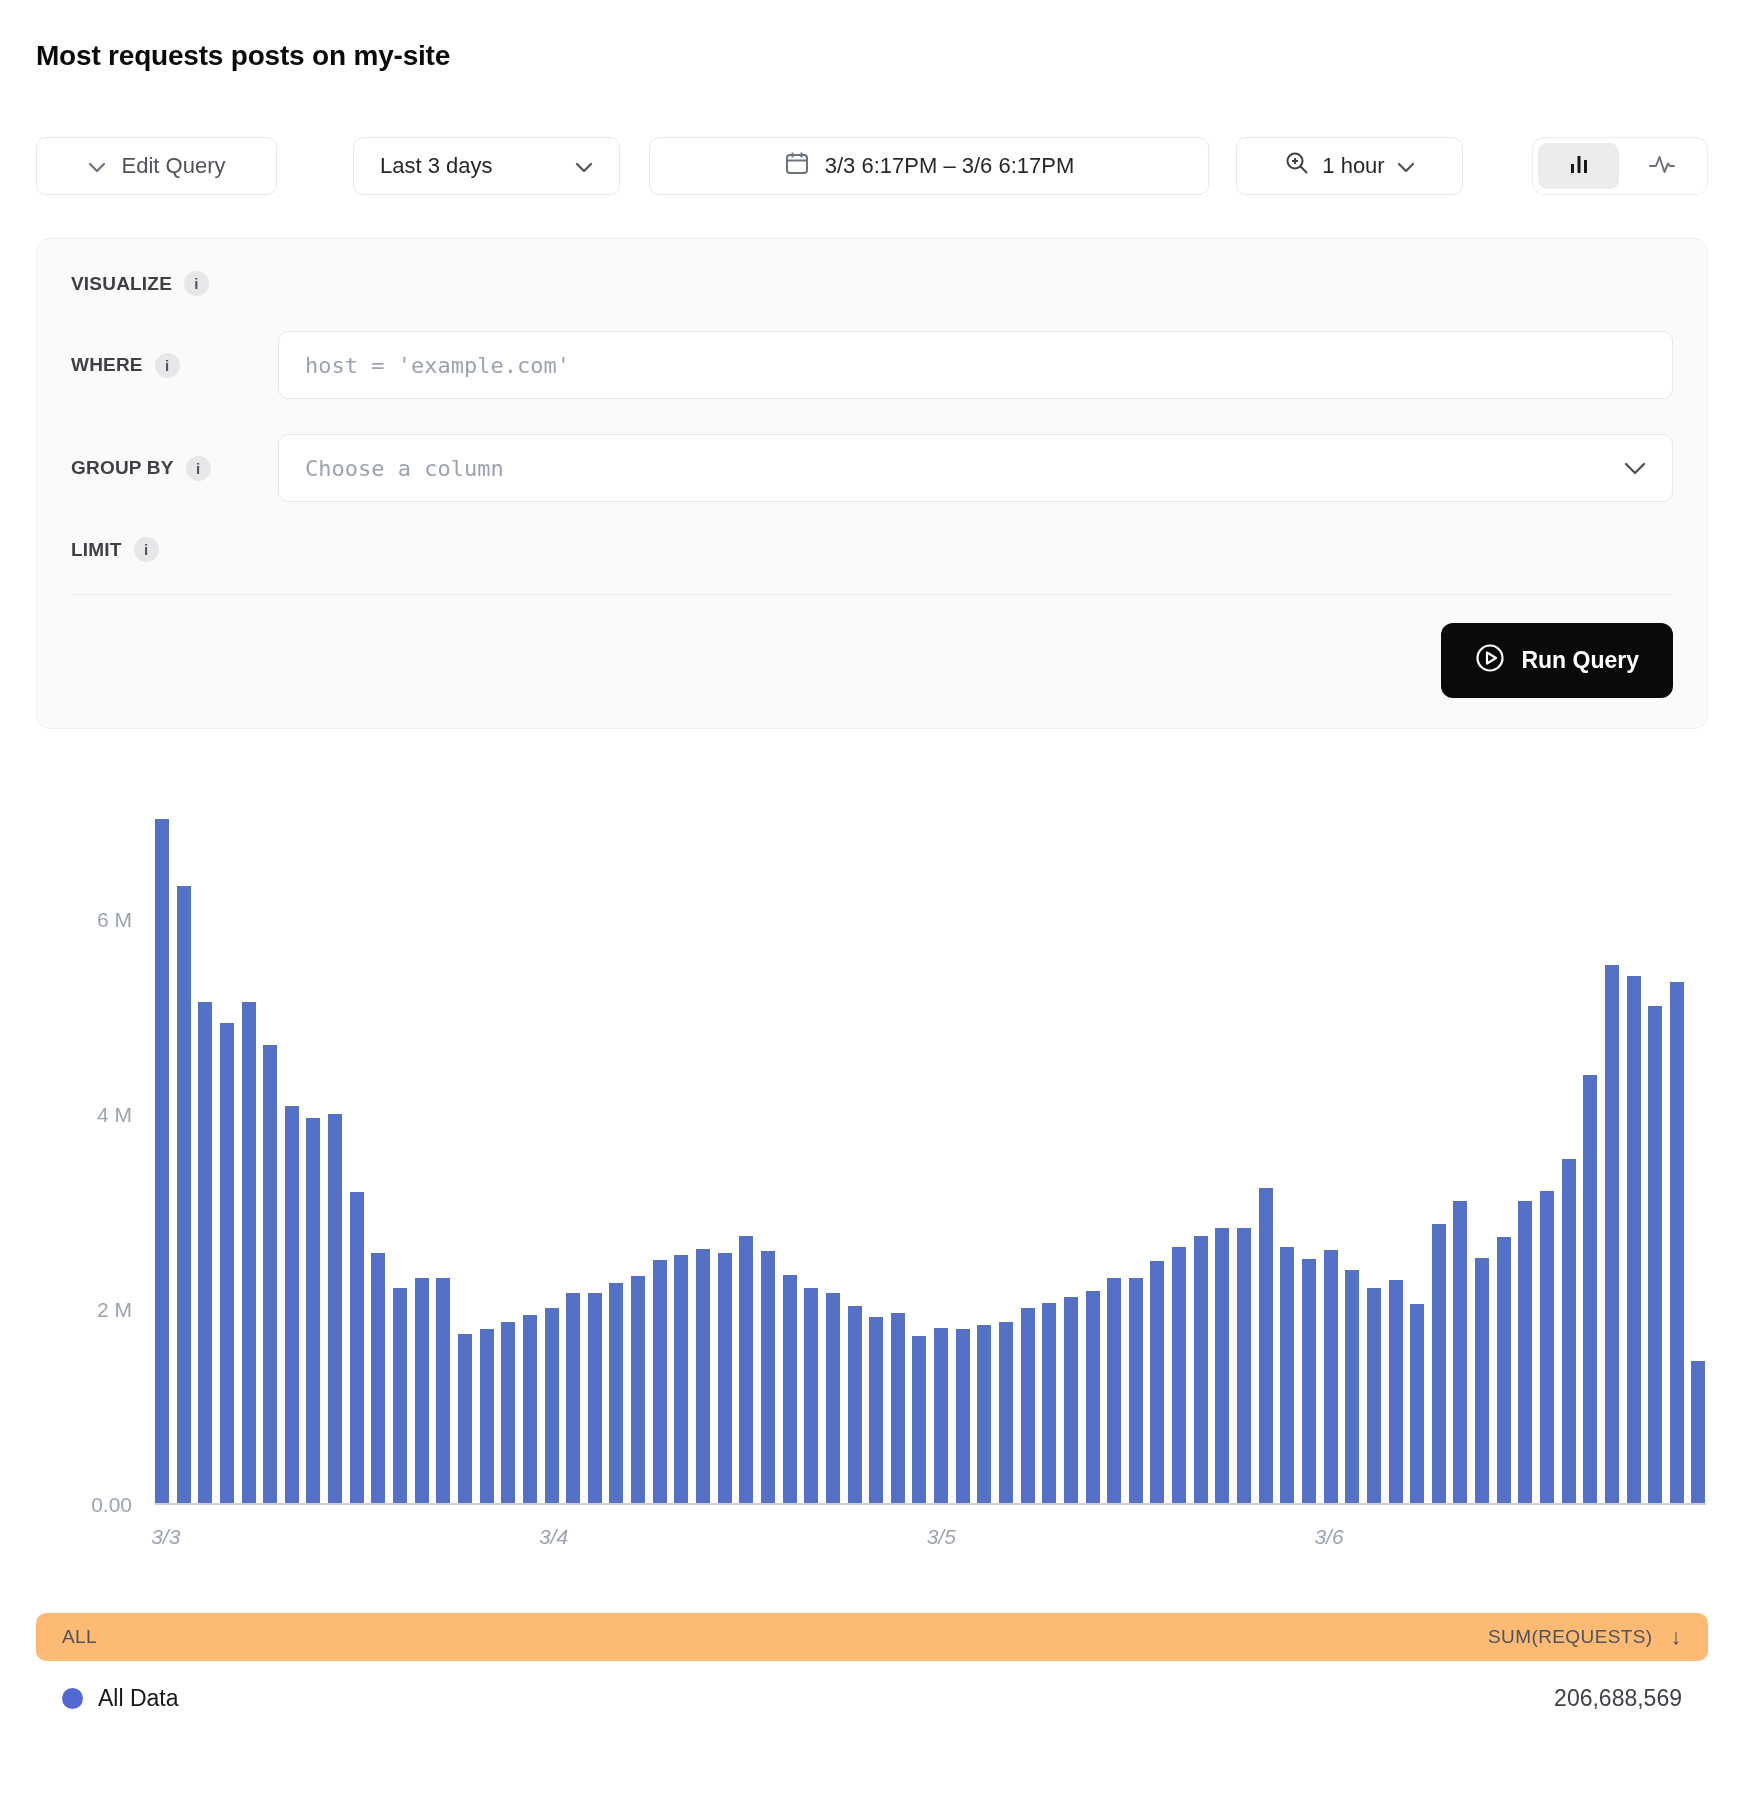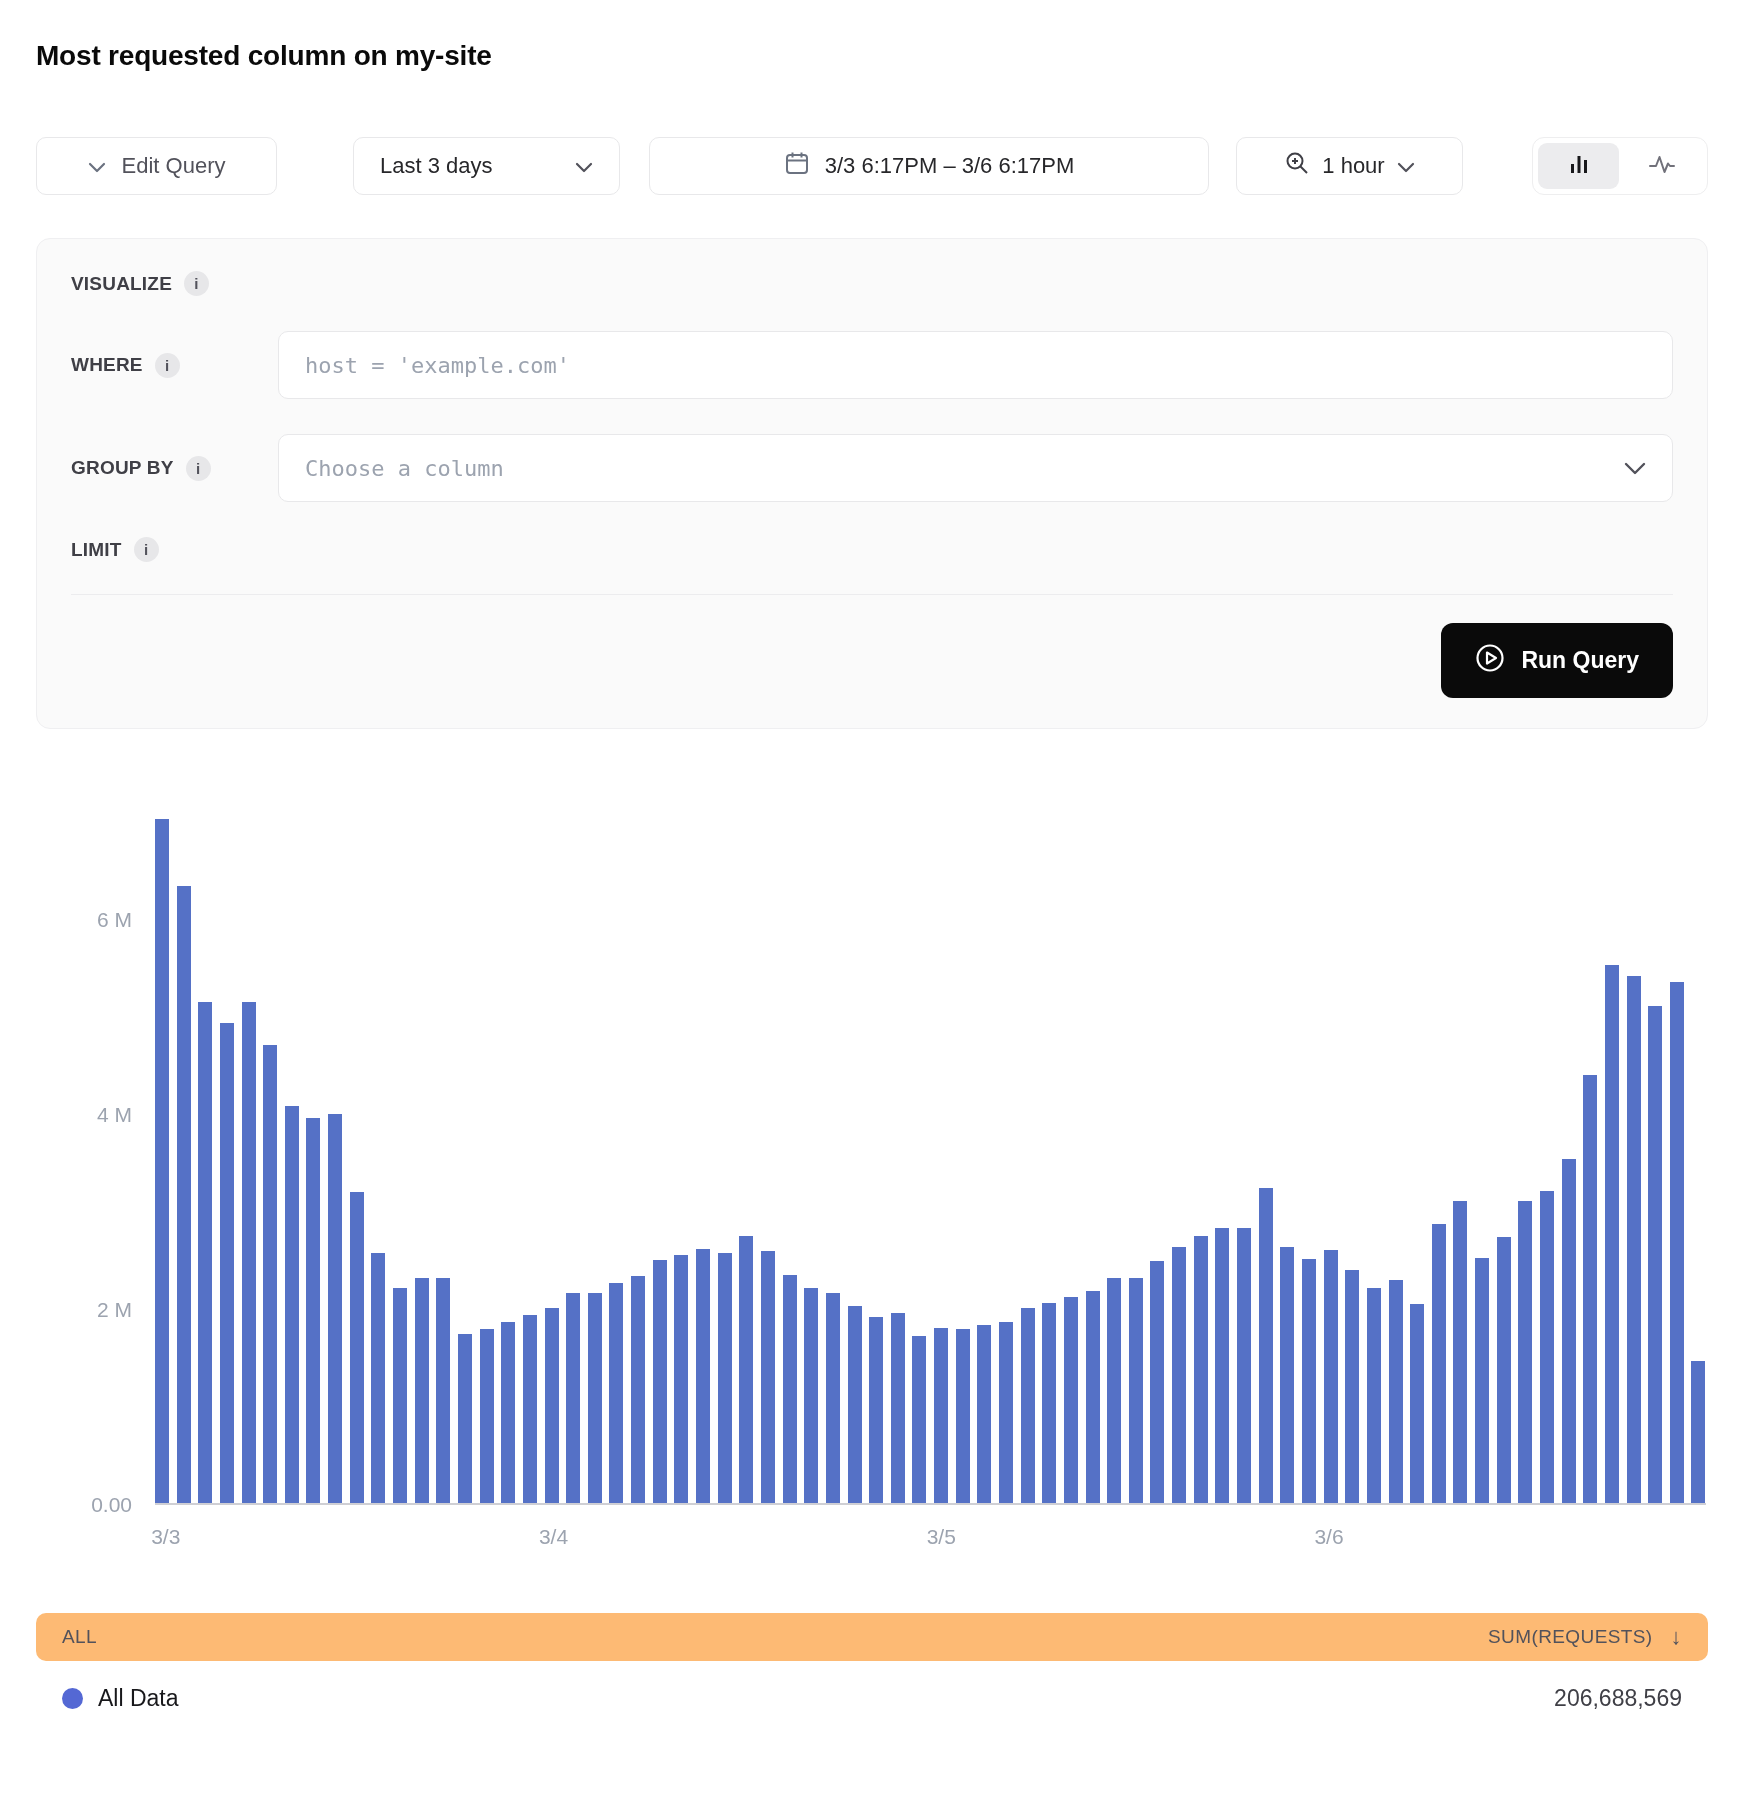--- a/index.html
+++ b/index.html
@@ -78,40 +78,40 @@
   
   .chart { position: relative; margin: 64px 36px 0 36px; height: 764px; }
   .plot {
     position: absolute; left: 119px; right: 2px; top: 10px; height: 702px;
     border-bottom: 2px solid #cfcfd4;
     display: flex; justify-content: space-between; align-items: flex-end;
   }
   .bar { width: 14px; background: #5571c6; }
   .ylabels { position: absolute; left: 0; top: 10px; width: 96px; height: 702px; }
   .ylabel { position: absolute; right: 0; transform: translateY(-50%); font-size: 21px; color: #9ca3af; white-space: nowrap; }
-  .xlabel { position: absolute; bottom: -46px; transform: translateX(-50%); font-size: 21px; color: #9ca3af; }
+  .xlabel { position: absolute; bottom: -46px; transform: translateX(-50%); font-size: 21px; color: #9ca3af; font-style: italic; }
 
   
   .table { margin: 56px 36px 0 36px; }
   .table-head {
     height: 48px; background: #fdba74; border-radius: 10px; display: flex; align-items: center;
     justify-content: space-between; padding: 0 26px; font-size: 19px; color: #52525b; letter-spacing: 0.4px;
   }
   .sort { display: flex; align-items: center; gap: 18px; cursor: pointer; }
   .sort .arrow { font-size: 22px; color: #52525b; }
   .table-row { display: flex; align-items: center; justify-content: space-between; padding: 24px 26px 0 26px; }
   .series { display: flex; align-items: center; gap: 15px; font-size: 23px; color: #18181b; }
   .dot { width: 21px; height: 21px; border-radius: 50%; background: #5468d4; }
   .total { font-size: 23px; color: #3f3f46; }
 </style>
 </head>
 <body>
 
 <div class="header">
-  <div class="title">Most requested column on my-site</div>
+  <div class="title">Most requests posts on my-site</div>
 </div>
 
 <div class="toolbar">
   <button class="tbtn edit-query">
     <span>
       <svg width="18" height="11" viewBox="0 0 18 11">
           <polyline points="2,2 9,9 16,2" fill="none" stroke="#6b7280" stroke-width="2.2" stroke-linecap="round" stroke-linejoin="round"></polyline>
         </svg>
     </span>
     <span>Edit Query</span>

